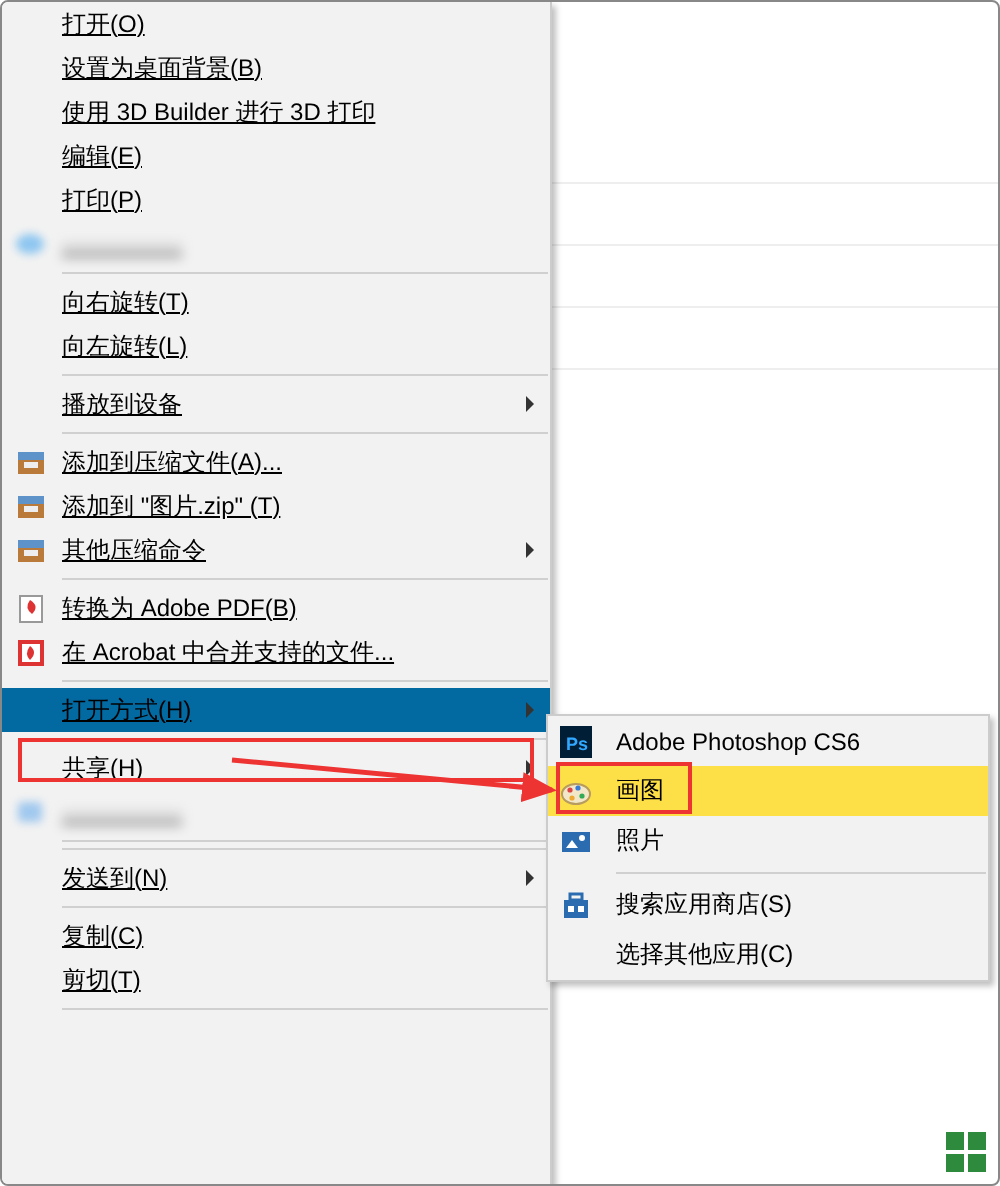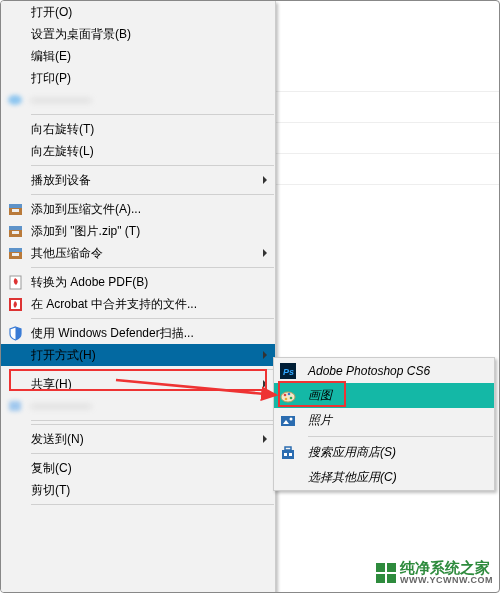--- a/index.html
+++ b/index.html
@@ -26,20 +26,21 @@
       border: 1px solid #ccc;
       box-shadow: 2px 2px 3px rgba(0,0,0,0.25);
     }
     .menu-main {
       left: 0px;
       top: 0px;
       width: 275px;
       height: 593px;
       border-top: none;
       border-left: none;
+      text-decoration: underline;
     }
     .menu-item {
       display: flex;
       align-items: center;
       height: 22px;
       padding-left: 30px;
       padding-right: 20px;
       position: relative;
       color: #000;
     }
@@ -71,32 +72,31 @@
       border-left: 4px solid #333;
     }
     .blur {
       filter: blur(3px);
       color: #888;
     }
     .menu-sub {
       left: 272px;
       top: 356px;
       width: 222px;
-      font-style: italic;
     }
     .submenu-item {
       display: flex;
       align-items: center;
       height: 25px;
       padding-left: 34px;
       padding-right: 10px;
       position: relative;
     }
     .submenu-item.highlighted {
-      background: #14b8a6;
+      background: #fde047;
     }
     .red-box {
       position: absolute;
       border: 2px solid #e33;
       pointer-events: none;
     }
     .red-arrow {
       position: absolute;
       pointer-events: none;
     }
@@ -130,20 +130,23 @@
 <div class="bg-line" style="top:183px"></div>
 
 <div class="menu menu-main">
   <div class="menu-item">
       <span>打开(O)</span>
     </div>
   <div class="menu-item">
       <span>设置为桌面背景(B)</span>
     </div>
   <div class="menu-item">
+      <span>使用 3D Builder 进行 3D 打印</span>
+    </div>
+  <div class="menu-item">
       <span>编辑(E)</span>
     </div>
   <div class="menu-item">
       <span>打印(P)</span>
     </div>
   <div class="menu-item">
     <span class="icon-slot" style="filter:blur(2px)">
       <svg width="16" height="16">
           <ellipse cx="8" cy="8" rx="7" ry="5" fill="#8ec6f0"></ellipse>
         </svg>
@@ -208,29 +211,20 @@
     <span class="icon-slot">
         <svg width="15" height="15">
           <rect x="1" y="1" width="13" height="13" fill="#d33"></rect>
           <rect x="3" y="3" width="9" height="9" fill="#fff"></rect>
           <path d="M7 4 Q11 7 7 11 Q4 8 7 4" fill="#d33"></path>
         </svg>
       </span>
     <span>在 Acrobat 中合并支持的文件...</span>
   </div>
   <div class="menu-sep"></div>
-  <div class="menu-item">
-    <span class="icon-slot">
-        <svg width="15" height="15">
-          <path d="M7.5 1 L13 3 L13 8 Q13 12 7.5 14 Q2 12 2 8 L2 3 Z" fill="#fff" stroke="#3a7bd5" stroke-width="1.2"></path>
-          <path d="M7.5 1 L13 3 L13 8 Q13 12 7.5 14 Z" fill="#3a7bd5"></path>
-        </svg>
-      </span>
-    <span>使用 Windows Defender扫描...</span>
-  </div>
   <div class="menu-item highlighted">
       <span>打开方式(H)</span>
       <span class="arrow"></span>
     </div>
   <div class="menu-sep"></div>
   <div class="menu-item">
       <span>共享(H)</span>
       <span class="arrow"></span>
     </div>
   <div class="menu-item">
@@ -318,17 +312,13 @@
   <line x1="5" y1="9" x2="165" y2="24" stroke="#e33" stroke-width="2.5" marker-end="url(#ah)"></line>
 </svg>
 
 <div class="watermark">
   <div class="wm-logo">
     <div></div>
       <div></div>
       <div></div>
       <div></div>
   </div>
-  <div class="wm-text">
-    <span>纯净系统之家</span>
-    <span class="wm-url">WWW.YCWNW.COM</span>
-  </div>
 </div>
 
 </body></html>

